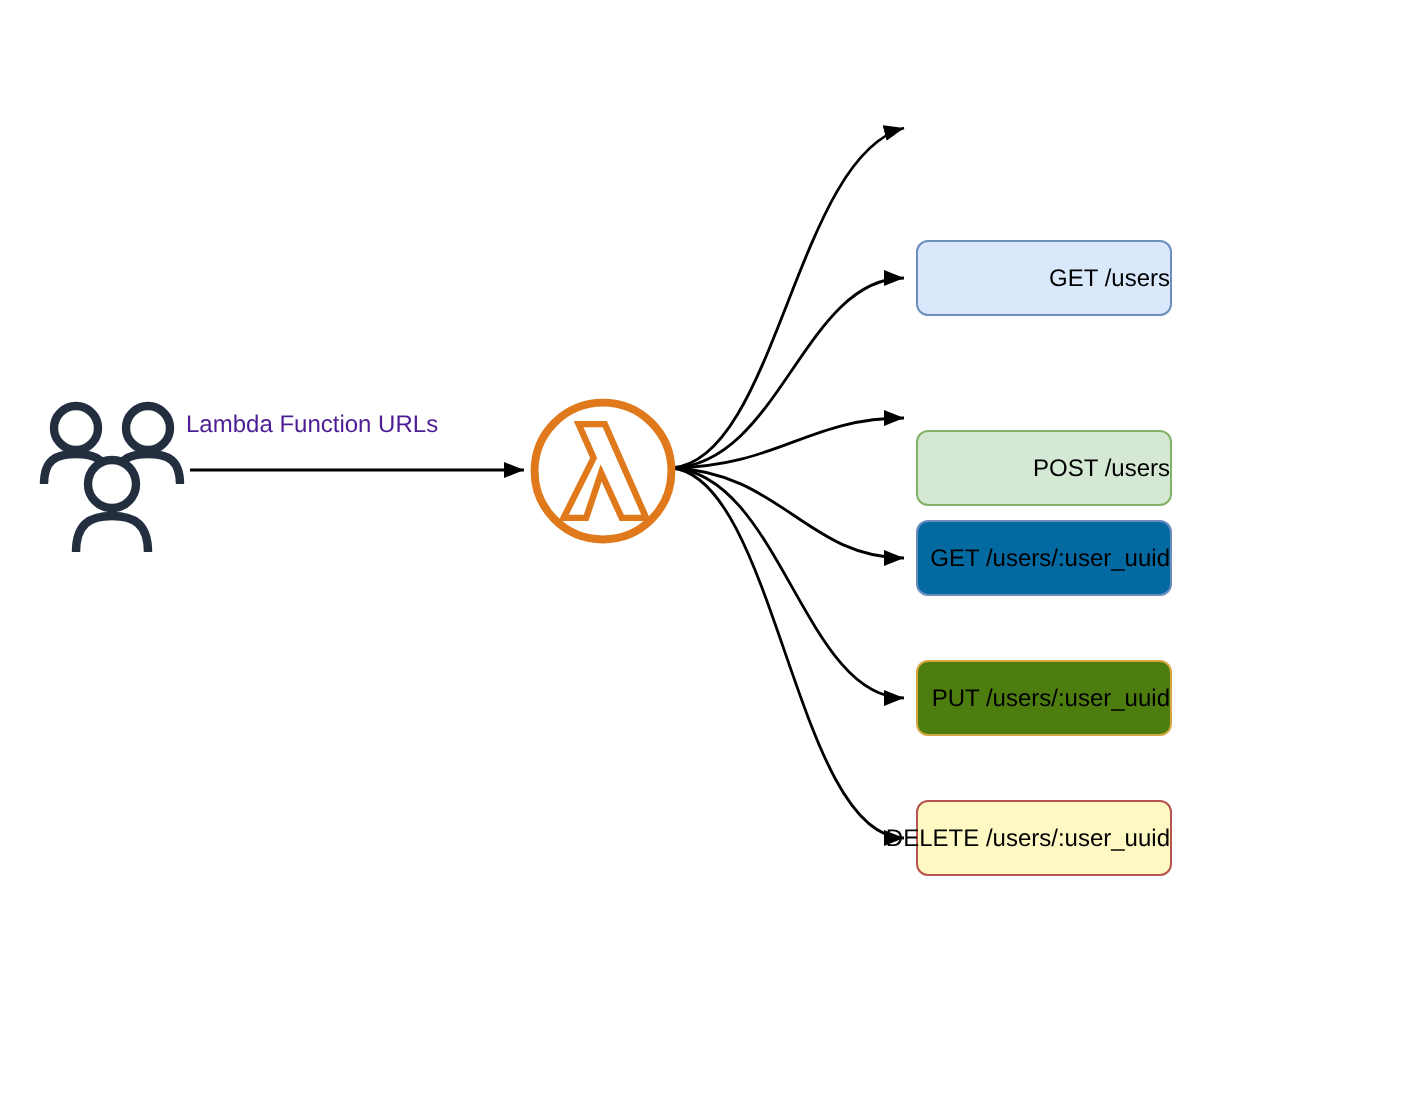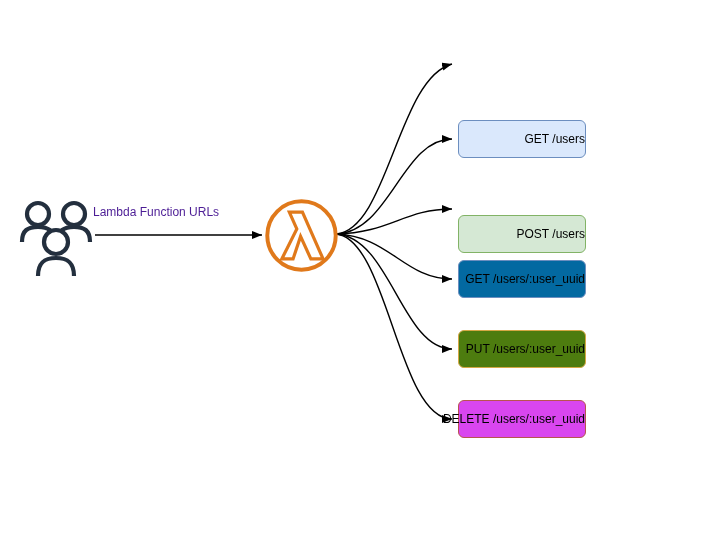--- a/index.html
+++ b/index.html
@@ -84,18 +84,18 @@
       </div>
       <div class="endpoint" style="top: 190px; background: rgb(213, 232, 212); border-color: rgb(130, 179, 102); margin-top: 25px;">
         <span>POST /users</span>
       </div>
       <div class="endpoint" style="top: 260px; background: #0369a1; border-color: rgb(108, 142, 191);">
         <span>GET /users/:user_uuid</span>
       </div>
       <div class="endpoint" style="top: 330px; background: #4d7c0f; border-color: rgb(213, 168, 69);">
         <span>PUT /users/:user_uuid</span>
       </div>
-      <div class="endpoint" style="top: 400px; background: #d946ef; border-color: rgb(184, 84, 80);">
+      <div class="endpoint" style="top: 400px; background: #fef9c3; border-color: rgb(184, 84, 80);">
         <span>DELETE /users/:user_uuid</span>
       </div>
     </div>
 
 </div>
 
 </body></html>

